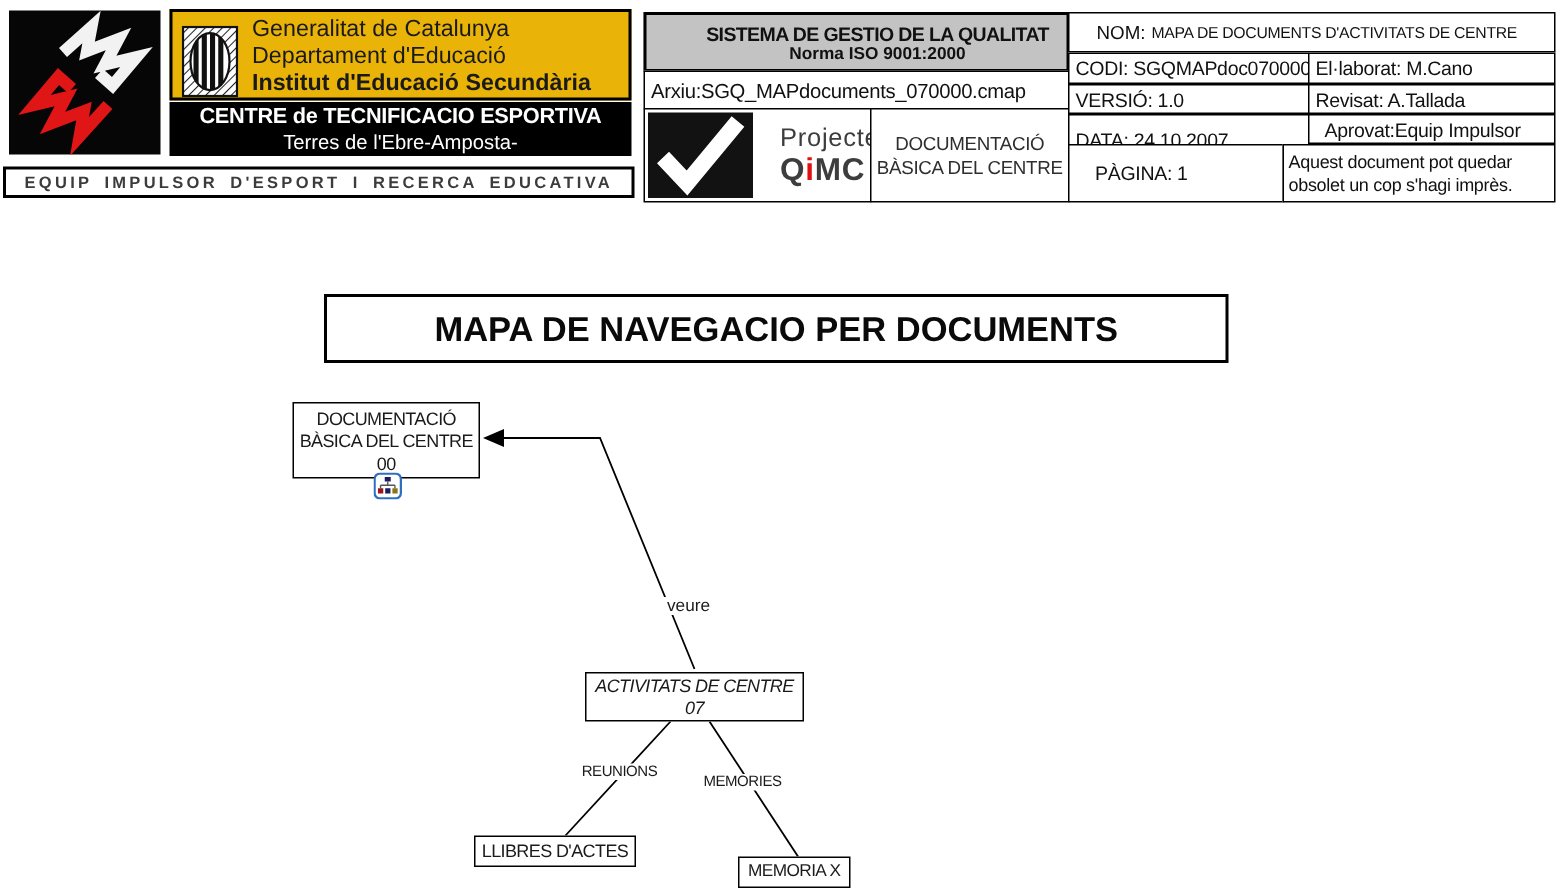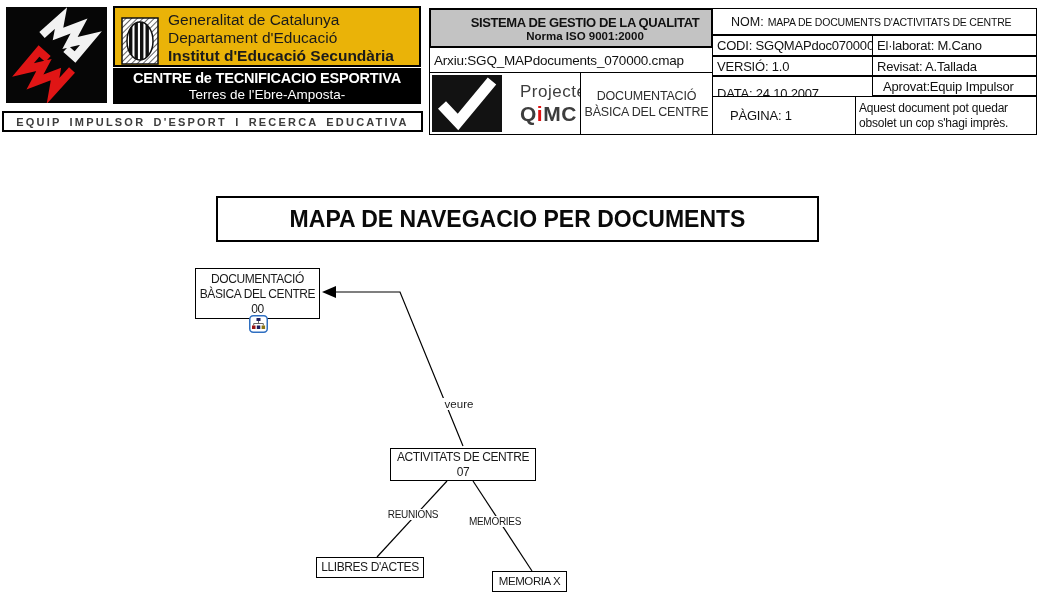--- a/index.html
+++ b/index.html
@@ -44,21 +44,21 @@
   .c-pagina { left: 712px; top: 96px; width: 144px; height: 39px; padding-left: 17px; }
   .c-obsolet { left: 855px; top: 96px; width: 182px; height: 39px; font-size: 12px; line-height: 15px; padding-left: 3px; letter-spacing: -0.2px; }
 
   
   .title-box { position: absolute; left: 216px; top: 196px; width: 603px; height: 46px; border: 2px solid #000; display: flex; align-items: center; justify-content: center; font-size: 23px; font-weight: bold; color: #0a0a0a; white-space: nowrap; }
 
   
   .map-lines { position: absolute; left: 0; top: 0; width: 1040px; height: 594px; pointer-events: none; }
   .cnode { position: absolute; border: 1.5px solid #000; background: #fff; text-align: center; font-size: 12px; letter-spacing: -0.4px; color: #1a1a1a; }
   .n-root { left: 195px; top: 268px; width: 125px; height: 51px; line-height: 15px; padding-top: 3px; }
-  .n-activ { left: 390px; top: 448px; width: 146px; height: 33px; line-height: 15px; padding-top: 1px; }
+  .n-activ { left: 390px; top: 448px; width: 146px; height: 33px; line-height: 15px; padding-top: 1px; font-style: italic; }
   .n-llibres { left: 316px; top: 557px; width: 108px; height: 21px; line-height: 18px; }
   .n-memoria { left: 492px; top: 571px; width: 75px; height: 21px; line-height: 18px; font-size: 11.5px; }
   .link-label { position: absolute; background: #fff; color: #1a1a1a; text-align: center; padding: 0 2px; }
   .lbl-veure { left: 436px; top: 398px; width: 46px; font-size: 11.5px; }
   .lbl-reunions { left: 384px; top: 509px; width: 58px; font-size: 10px; letter-spacing: -0.3px; }
   .lbl-memories { left: 466px; top: 516px; width: 58px; font-size: 10px; letter-spacing: -0.3px; }
   .cmap-icon { position: absolute; left: 249px; top: 315px; width: 19px; height: 18px; cursor: pointer; }
 </style>
 </head>
 <body>

